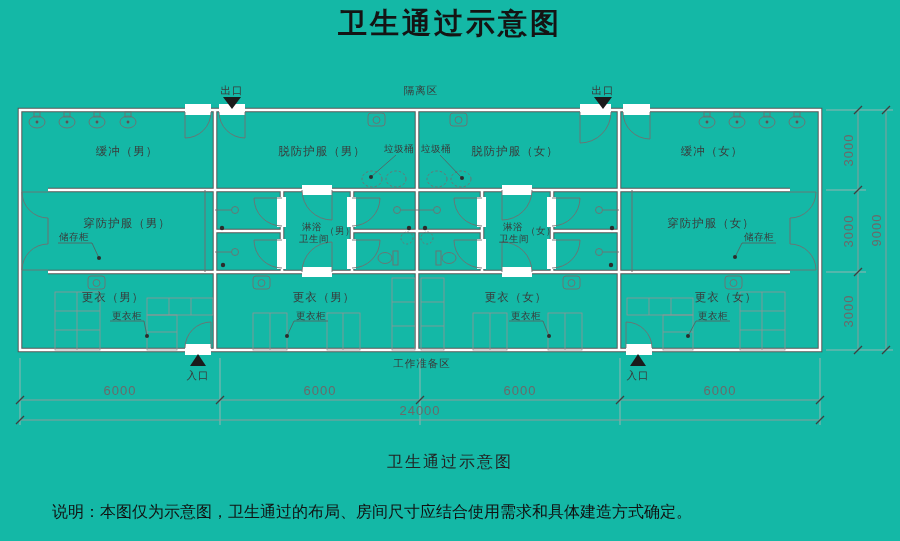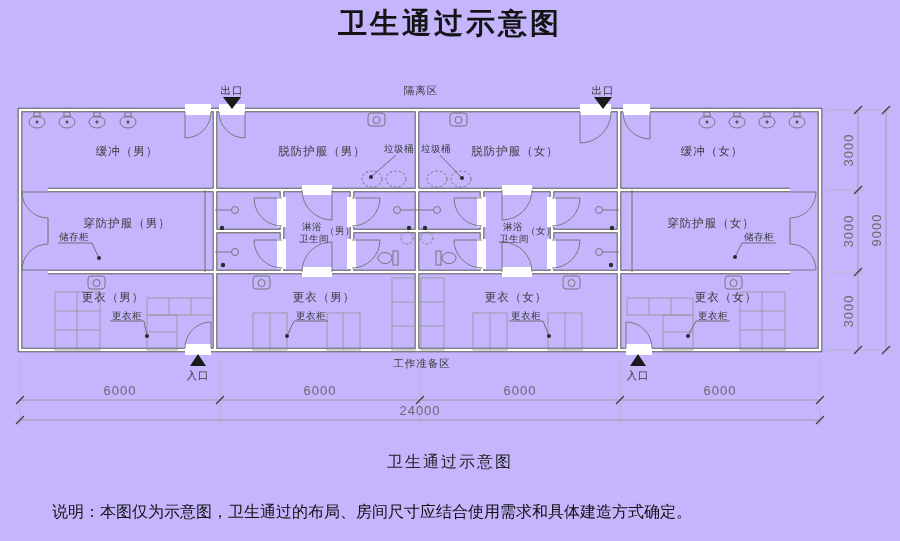--- a/index.html
+++ b/index.html
@@ -1,16 +1,16 @@
 <!DOCTYPE html>
 <html><head>
 <meta charset="utf-8">
 <style>
   html,body{margin:0;padding:0;background:#fff;}
-  .page{position:relative;width:900px;height:541px;background:#c4b5fd;overflow:hidden;
+  .page{position:relative;width:900px;height:541px;background:#14b8a6;overflow:hidden;
         font-family:"Liberation Serif", serif;}
   .title{position:absolute;left:0;top:4px;width:900px;text-align:center;
          font-size:29px;font-weight:600;letter-spacing:3px;color:#141414;}
   .caption{position:absolute;left:0;top:452px;width:900px;text-align:center;
            font-size:16px;letter-spacing:2px;color:#222;}
   .note{position:absolute;left:8px;top:502px;width:880px;
         font-size:16px;color:#111;margin-left:44px;}
   svg{position:absolute;left:0;top:0;}
   svg text{font-family:"Liberation Serif", serif;fill:#3a3a3a;}
   .lbl{font-size:11.5px;letter-spacing:1px;}

